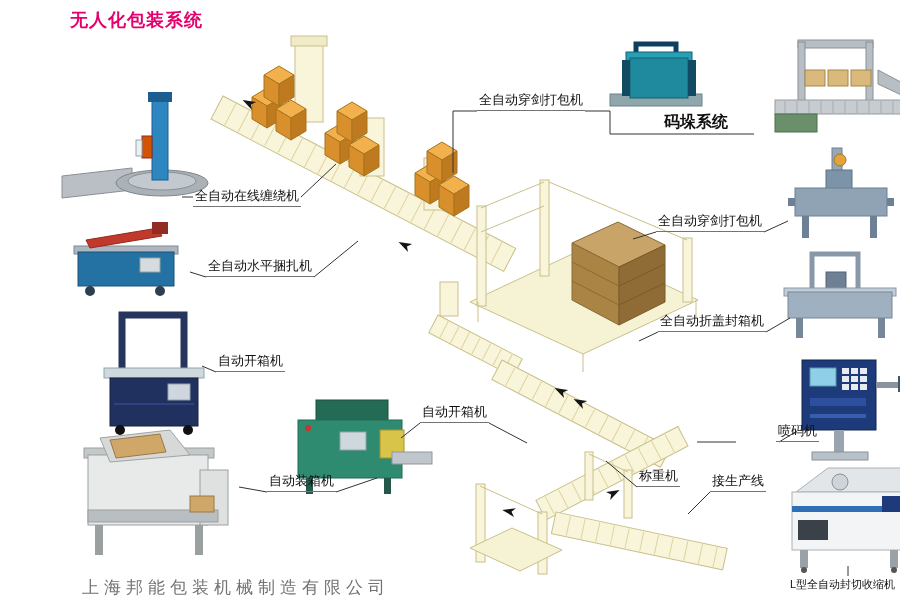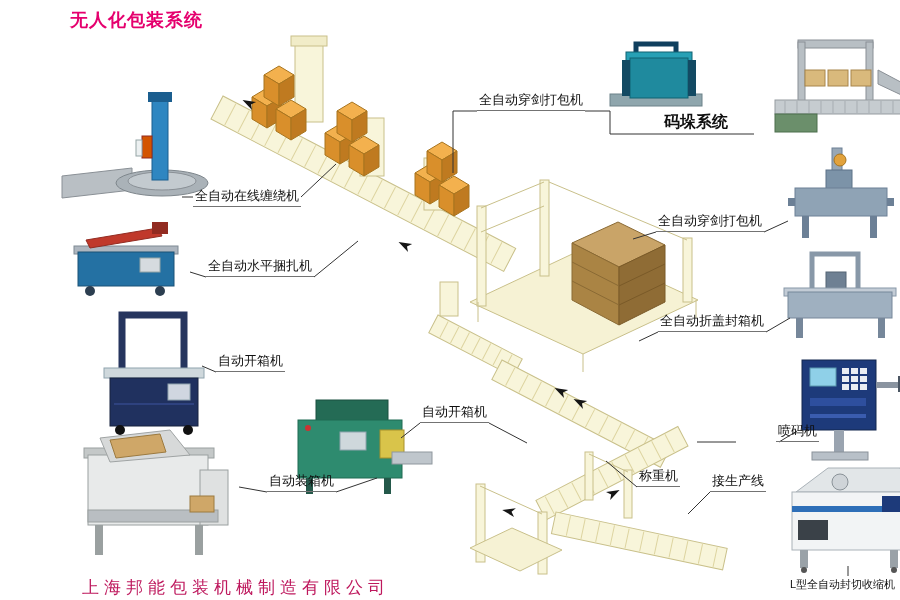--- a/index.html
+++ b/index.html
@@ -5,21 +5,21 @@
   html,body{margin:0;padding:0;width:900px;height:600px;background:#ffffff;overflow:hidden;
     font-family:"Liberation Sans","DejaVu Sans",sans-serif;}
   .canvas{position:absolute;left:0;top:0;width:900px;height:444px;margin-left:40px;}
   svg.art{position:absolute;left:0;top:0;}
   .title{position:absolute;left:30px;top:8px;font-size:18px;font-weight:bold;color:#e5006e;
     letter-spacing:1px;white-space:nowrap;}
   .lbl{position:absolute;font-size:13px;color:#101010;border-bottom:1px solid #737373;
     padding:0 2px 2px 2px;line-height:1.2;white-space:nowrap;}
   .lbl.big{font-size:16px;font-weight:bold;border-bottom:none;}
   .lbl.plain{border-bottom:none;font-size:11px;}
-  .watermark{position:absolute;left:42px;top:576px;font-size:17px;color:#be185d;
+  .watermark{position:absolute;left:42px;top:576px;font-size:17px;color:#737373;
     letter-spacing:5px;white-space:nowrap;}
 </style>
 </head>
 <body>
 
 <div class="canvas">
 
 <svg class="art" width="900" height="600" viewBox="0 0 900 600">
   <defs>
     <g id="cube">

